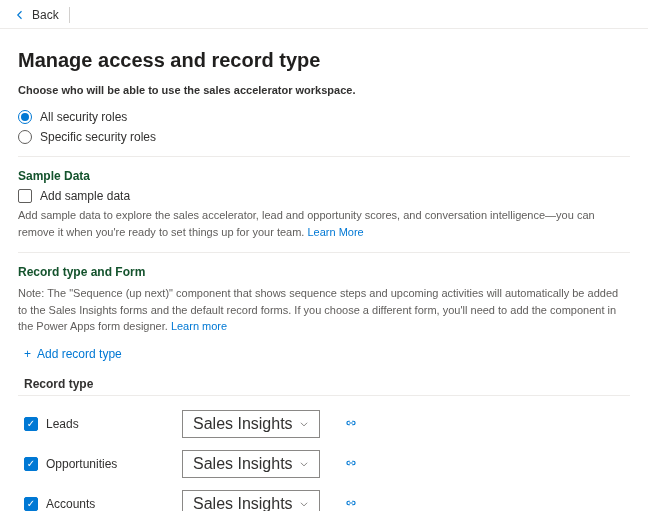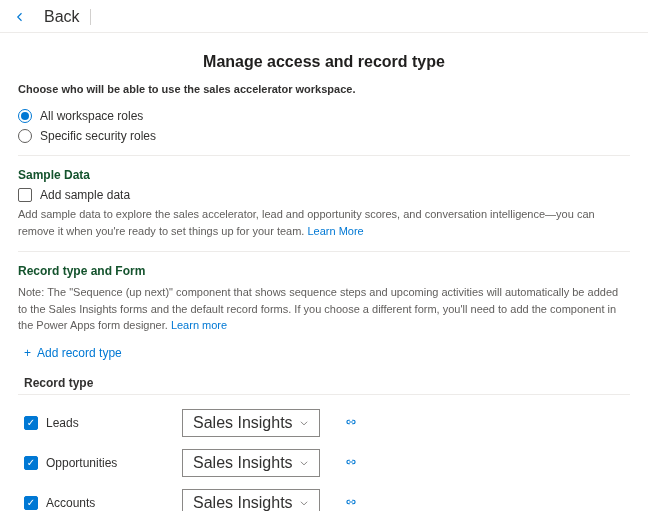--- a/index.html
+++ b/index.html
@@ -13,42 +13,41 @@
   }
   .topbar {
     display: flex;
     align-items: center;
     padding: 6px 10px 4px;
     border-bottom: 1px solid #edebe9;
   }
   .back-btn {
     display: flex;
     align-items: center;
-    gap: 18px;
+    gap: 6px;
     background: none;
     border: none;
     color: #323130;
-    font-size: 16px;
+    font-size: 12px;
     cursor: pointer;
     padding: 2px 4px;
   }
   .back-arrow svg { display: block; }
   .vbar {
     width: 1px;
     height: 16px;
     background: #d2d0ce;
     margin-left: 6px;
   }
   .content { padding: 10px 18px 18px; }
   .page-title {
-    font-size: 16px;
+    font-size: 20px;
     font-weight: 600;
     margin: 10px 0 12px;
     color: #201f1e;
-    text-align: center;
   }
   .subhead {
     font-size: 11px;
     font-weight: 600;
     margin-bottom: 14px;
   }
   .radio-row {
     display: flex;
     align-items: center;
     gap: 8px;
@@ -170,21 +169,21 @@
   </button>
   <div class="vbar"></div>
 </div>
 
 <div class="content">
   <div class="page-title">Manage access and record type</div>
   <div class="subhead">Choose who will be able to use the sales accelerator workspace.</div>
 
   <div class="radio-row">
     <span class="radio selected"></span>
-    <span>All workspace roles</span>
+    <span>All security roles</span>
   </div>
   <div class="radio-row">
     <span class="radio"></span>
     <span>Specific security roles</span>
   </div>
 
   <hr class="sep">
 
   <div class="section-title">Sample Data</div>
   <div class="checkbox-row">

